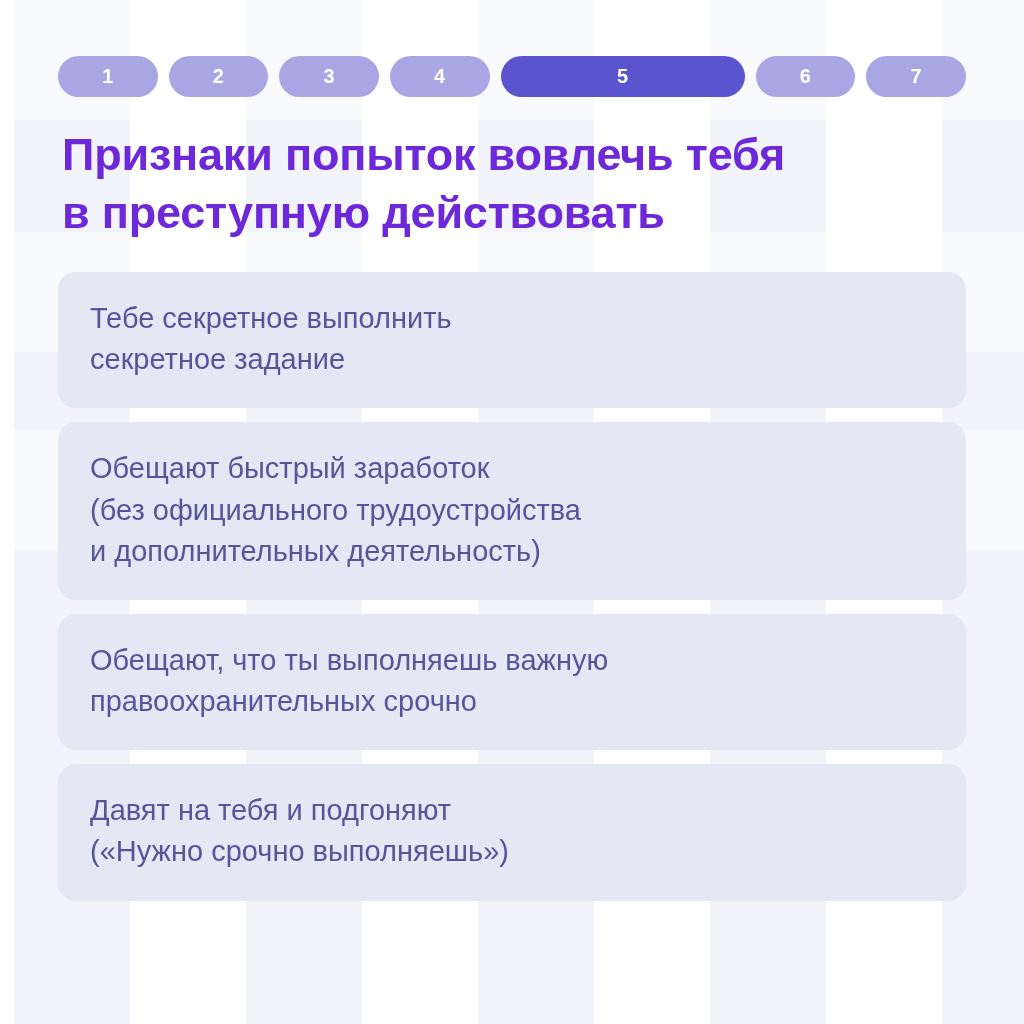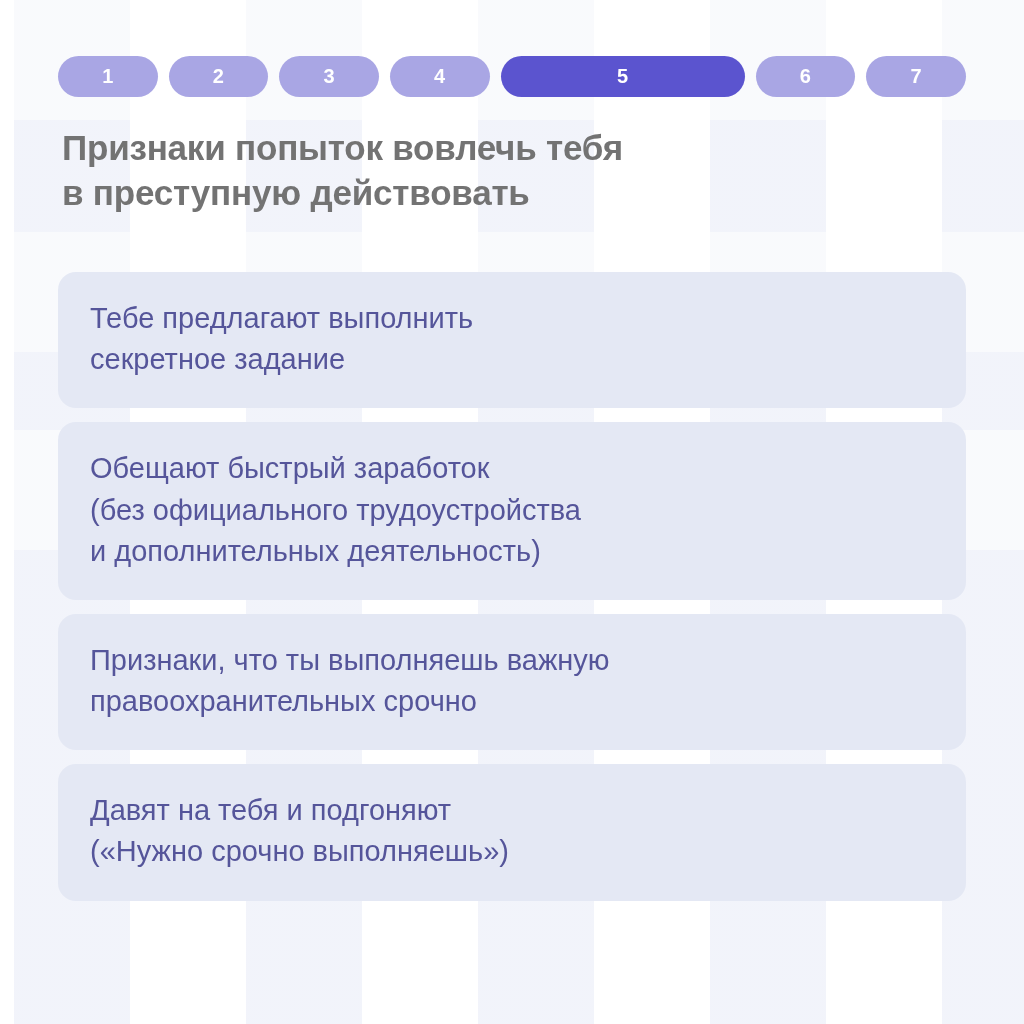--- a/index.html
+++ b/index.html
@@ -69,22 +69,22 @@
     background: #5b54cf;
     flex: 2.45 1 0;
   }
 
   
   .heading {
     position: absolute;
     top: 126px;
     left: 62px;
     right: 60px;
-    color: #737373;
-    font-size: 35px;
+    color: #6d28d9;
+    font-size: 45px;
     line-height: 1.28;
     font-weight: 700;
     letter-spacing: -0.2px;
   }
 
   
   .cards {
     position: absolute;
     top: 272px;
     left: 58px;
@@ -143,32 +143,32 @@
   </div>
 
   <div class="heading">
     <div>Признаки попыток вовлечь тебя</div>
     <div>в преступную действовать</div>
   </div>
 
   <div class="cards">
 
     <div class="card">
-      <div class="line">Тебе предлагают выполнить</div>
+      <div class="line">Тебе секретное выполнить</div>
       <div class="line">секретное задание</div>
     </div>
 
     <div class="card">
       <div class="line">Обещают быстрый заработок</div>
       <div class="line">(без официального трудоустройства</div>
       <div class="line">и дополнительных деятельность)</div>
     </div>
 
     <div class="card">
-      <div class="line">Признаки, что ты выполняешь важную</div>
+      <div class="line">Обещают, что ты выполняешь важную</div>
       <div class="line">правоохранительных срочно</div>
     </div>
 
     <div class="card">
       <div class="line">Давят на тебя и подгоняют</div>
       <div class="line">(«Нужно срочно выполняешь»)</div>
     </div>
 
   </div>
 </div>

